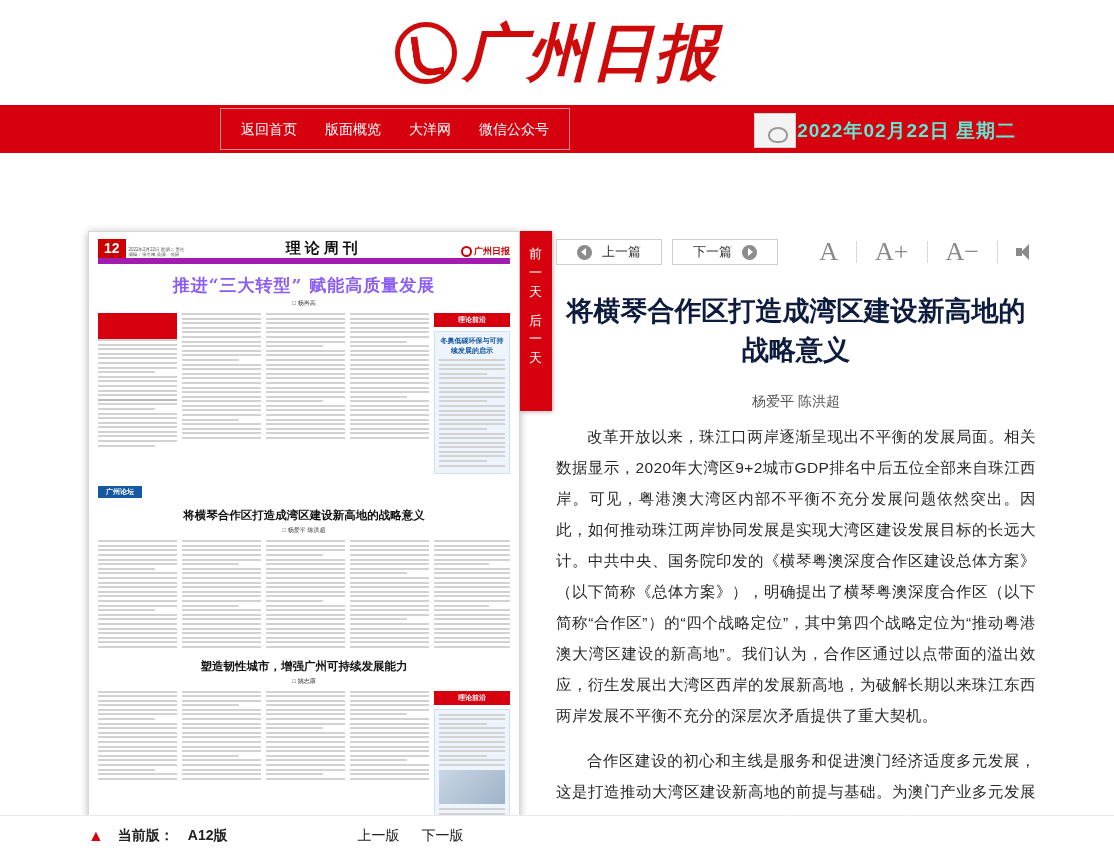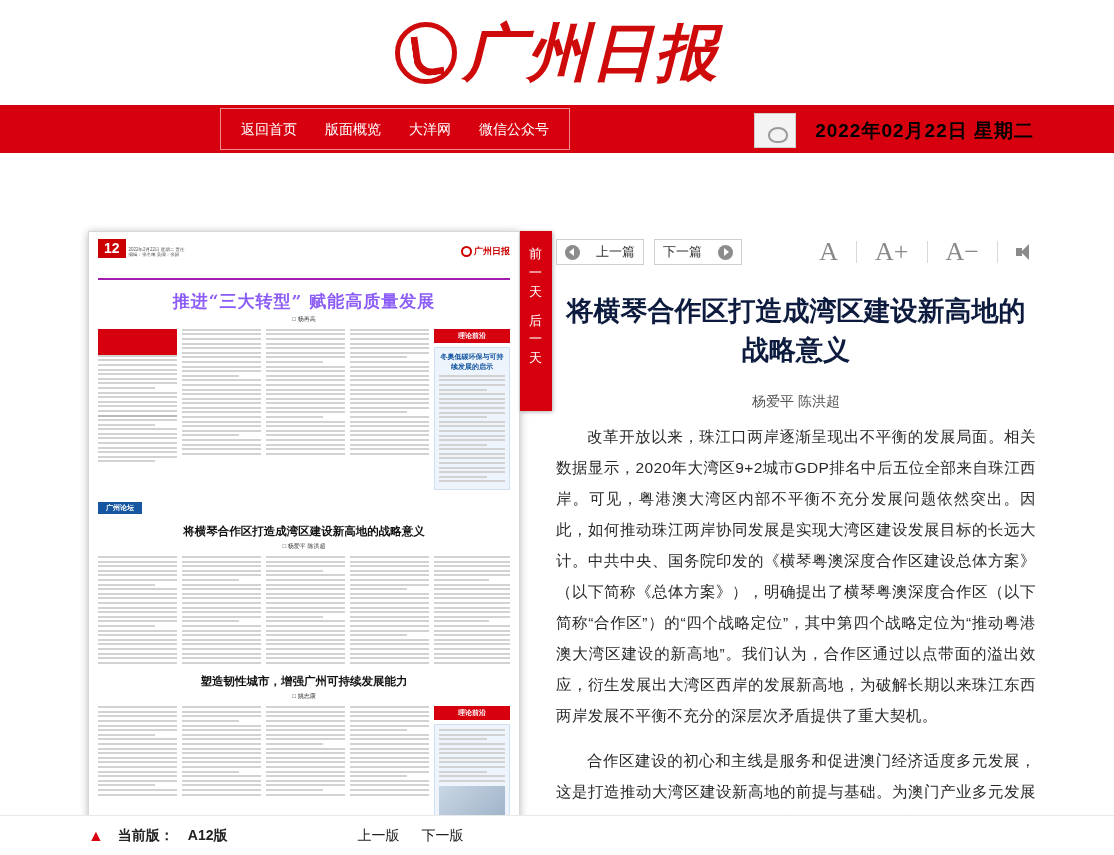--- a/index.html
+++ b/index.html
@@ -74,23 +74,23 @@
   .nav-item .caret {
     display:inline-block;
     margin-left:4px;
     border-left:4px solid transparent;
     border-right:4px solid transparent;
     border-top:5px solid #fff;
     vertical-align: middle;
   }
   .nav-date {
     position: absolute;
-    right: 80px;
+    right: 98px;
     top: 13px;
-    color: #000000;
+    color: #5eead4;
     font-size: 19px;
     font-weight: bold;
     letter-spacing: 1px;
   }
   .nav-thumb {
     position: absolute;
     left: 754px;
     top: 8px;
     width: 42px; height: 35px;
     background: #f3f3f3;
@@ -122,22 +122,22 @@
     border:1px solid #d8d8d8;
     box-shadow: 0 1px 8px rgba(0,0,0,.28);
   }
   .paper-page {
     position:absolute; inset:0;
     padding: 8px 10px;
     overflow:hidden;
   }
   .pp-head {
     display:flex; align-items:flex-end; justify-content:space-between;
-    border-bottom: 2px solid #a21caf;
-    padding-bottom: 20px;
+    border-bottom: 6px solid #a21caf;
+    padding-bottom: 0;
     gap: 24px;
   }
   .pp-pagenum {
     background:#c00; color:#fff; font-weight:bold;
     font-size: 14px; padding: 1px 6px; line-height: 1.2;
   }
   .pp-meta { font-size:4.5px; color:#555; line-height:1.25; margin-left:3px; width:58px;}
   .pp-title {
     font-family:"DejaVu Serif", serif;
     font-size: 15px; font-weight:bold; letter-spacing:4px; color:#111;
@@ -193,23 +193,23 @@
   .reader {
     position:absolute;
     left: 556px; top: 78px;
     width: 480px;
   }
   .reader-toolbar {
     display:flex; align-items:center; height: 42px; gap: 10px;
     border-bottom:0;
   }
   .btn-pill {
-    display:flex;align-items:center;gap:16px;
+    display:flex;align-items:center;gap:10px;
     border:1px solid #cfcfcf; background:#fff;
-    height:26px; padding:0 8px; font-size:13px; color:#333;
+    height:26px; padding:0 20px; font-size:13px; color:#333;
     cursor:pointer;
   }
   .circ-ico {
     width:15px;height:15px;border-radius:50%;
     background:#8c8c8c; position:relative; flex:none;
   }
   .circ-ico:after{
     content:""; position:absolute; top:3.5px;
     border-top:4px solid transparent; border-bottom:4px solid transparent;
   }
@@ -282,20 +282,21 @@
     <div class="paper-shadow"></div>
     <div class="paper-page">
 
       <div class="pp-head">
         <div style="display:flex;align-items:flex-end;">
           <div class="pp-pagenum">12</div>
           <div class="pp-meta">2022年2月22日 星期二
 责任编辑：张冬梅
 美编：张妍</div>
         </div>
+        <div class="pp-title">理论周刊</div>
         <div class="pp-logo-mini">
           <span class="circ"></span>
           <span>广州日报</span>
         </div>
       </div>
 
       <div class="pp-headline">推进“三大转型” 赋能高质量发展</div>
       <div class="pp-byline">□ 杨再高</div>
 
       <div class="pp-cols">

